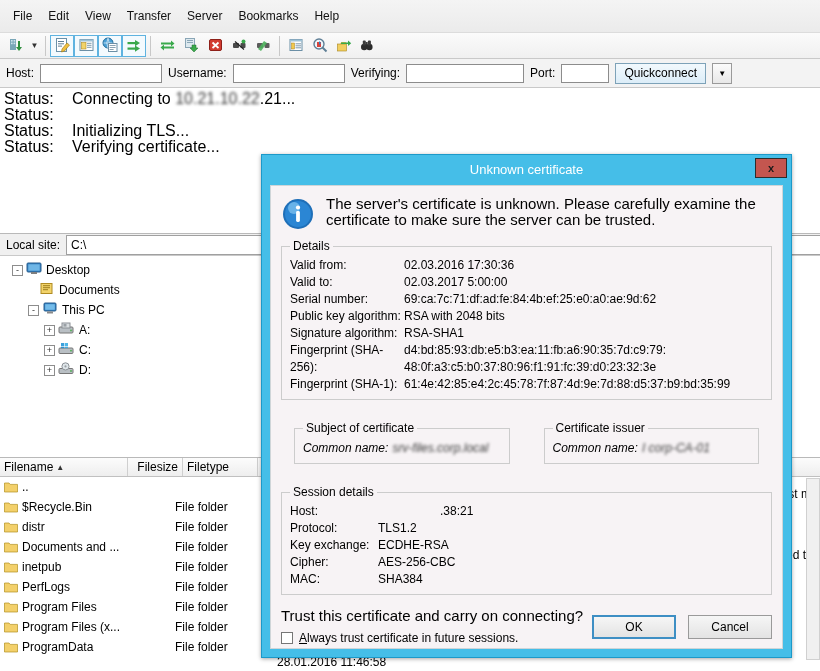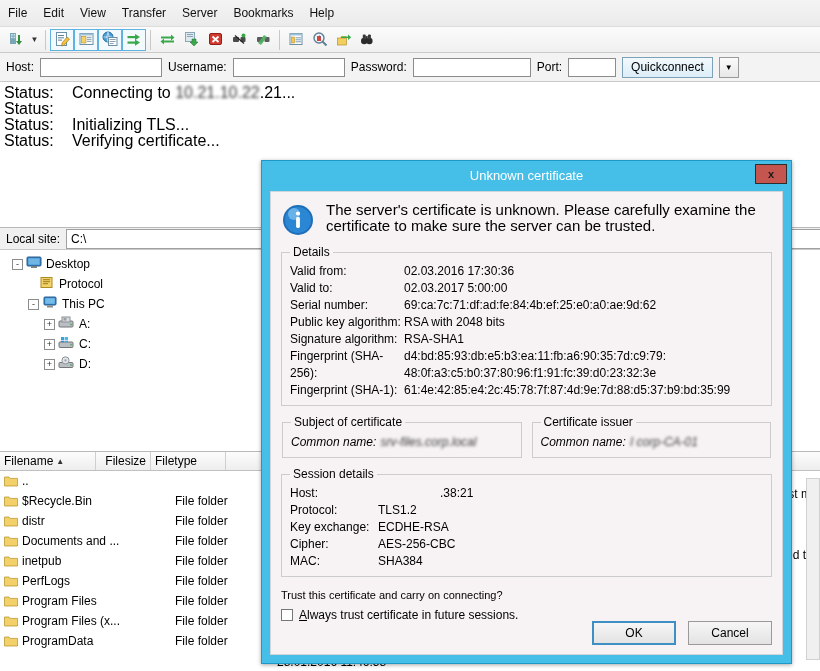--- a/index.html
+++ b/index.html
@@ -10,24 +10,25 @@
     font-size: 12px;
     background: #ffffff;
     color: #000;
     overflow: hidden;
     position: relative;
     -webkit-font-smoothing: none;
   }
 
   
   .menubar {
-    height: 27px;
+    height: 33px;
     background: linear-gradient(#f4f4f4, #ebebeb);
     border-bottom: 1px solid #dcdcdc;
     display: flex; align-items: center;
+    padding-left: 5px;
     font-size: 12px;
   }
   .menubar .mi { padding: 2px 8px; color:#111; cursor: default; }
 
   
   .toolbar {
     height: 26px;
     background: linear-gradient(#fbfbfb, #f0f0f0);
     border-bottom: 1px solid #c9c9c9;
     display: flex; align-items: center;
@@ -139,35 +140,35 @@
     display:flex;
     background:linear-gradient(#fcfcfc,#eeeeee);
     border-bottom:1px solid #c0c0c0;
     font-size:12px;
   }
   .fh {
     border-right:1px solid #cfcfcf;
     padding: 1px 4px; position:relative;
     display:flex; align-items:center;
   }
-  .fh.name { width:96px; }
+  .fh.name { width:128px; }
   .fh.size { width:55px; justify-content:flex-end; }
   .fh.type { width:75px; }
   .sortarrow{ margin-left:3px; font-size:8px; color:#333;}
 
   .filelist { background:#fff; font-size:12px; }
   .frow { display:flex; height:20px; align-items:center; }
   .fname { width:120px; display:flex; align-items:center; gap:4px; padding-left:4px;}
   .fsize { width:55px; }
   .ftype { width:75px; }
   .folder-ic{width:14px;height:12px;flex:none;}
 
   
   .dlg {
-    position:absolute; left:261px; top:160px;
+    position:absolute; left:261px; top:154px;
     width: 531px; height: 504px;
     background: #45bee8;
     border: 1px solid #1c99c9;
     box-shadow: 0 1px 4px rgba(0,0,0,.35);
   }
   .dlg-title {
     height: 28px;
     display:flex; align-items:center; justify-content:center;
     color:#fff; font-size:13px;
     position:relative;
@@ -196,26 +197,26 @@
   legend { font-size:12px; padding: 0 3px; color:#000;}
   .kv { display:flex; line-height:17px; font-size:12px; }
   .kv .k { flex:none; }
   .kv .v { white-space:pre; }
 
   .det .k { width:114px; }
   .sd .k { width:88px; }
   .sd .v.hostv { padding-left: 62px; }
 
   .twocol { display:flex; gap:8px; margin-top:8px; }
-  .twocol fieldset { margin:1px; flex:1; min-width:0; }
+  .twocol fieldset { margin:13px; flex:1; min-width:0; }
   .cn { display:flex; font-size:12px; line-height:18px;font-style:italic;}
   .cn .k { flex:none; }
   .cn .v { flex:1; overflow:hidden;}
 
-  .trustq { margin-top: 12px; font-size:11px; }
+  .trustq { margin-top: 12px; font-size:15px; }
   .chkrow { display:flex; align-items:center; gap:6px; margin-top:7px; font-size:12px;}
   .chk { width:12px;height:12px;border:1px solid #767676;background:#fff;flex:none;}
   .u { text-decoration: underline; }
 
   .btnrow { position:absolute; right:10px; bottom:9px; display:flex; gap:12px;border-radius:12px;}
   .dbtn {
     width:84px;height:24px;
     border:1px solid #9a9a9a;
     background: linear-gradient(#f6f6f6,#e3e3e3);
     font-size:12px; font-family:"Liberation Sans",sans-serif;
@@ -392,21 +393,21 @@
       </svg>
     </span>
   </div>
 </div>
 
 <div class="qbar">
   <span>Host:</span>
   <input class="qin host" type="text" value="" style="">
   <span>Username:</span>
   <input class="qin user" type="text" value="" style="">
-  <span>Password:</span>
+  <span>Verifying:</span>
   <input class="qin pass" type="text" value="" style="">
   <span>Port:</span>
   <input class="qin port" type="text" value="" style="">
   <button class="qbtn">Quickconnect</button>
   <div class="qbtn-arrow">
     <span>▼</span>
   </div>
 </div>
 
 <div class="statuslog">
@@ -448,21 +449,21 @@
 
   <div class="tnode" style="padding-left:34px;">
     <span>
       <svg width="15" height="13" viewBox="0 0 15 13">
           <rect x="1" y="1.5" width="11" height="10" fill="#f2d36a" stroke="#b08b22"></rect>
           <rect x="3" y="3.2" width="7" height="1" fill="#9d7d1d"></rect>
           <rect x="3" y="5.2" width="7" height="1" fill="#9d7d1d"></rect>
           <rect x="3" y="7.2" width="5" height="1" fill="#9d7d1d"></rect>
         </svg>
     </span>
-    <span class="tlabel">Protocol</span>
+    <span class="tlabel">Documents</span>
   </div>
 
   <div class="tnode" style="padding-left:22px;">
     <div class="twist">-</div>
     <span>
       <svg width="16" height="13" viewBox="0 0 16 13">
           <rect x="2" y="1" width="12" height="8" rx="1" fill="#2f7fc0" stroke="#2a5f8f"></rect>
           <rect x="3.2" y="2.2" width="9.6" height="5.6" fill="#74bcea"></rect>
           <rect x="5" y="9.5" width="6" height="2" fill="#8a8a8a"></rect>
         </svg>

